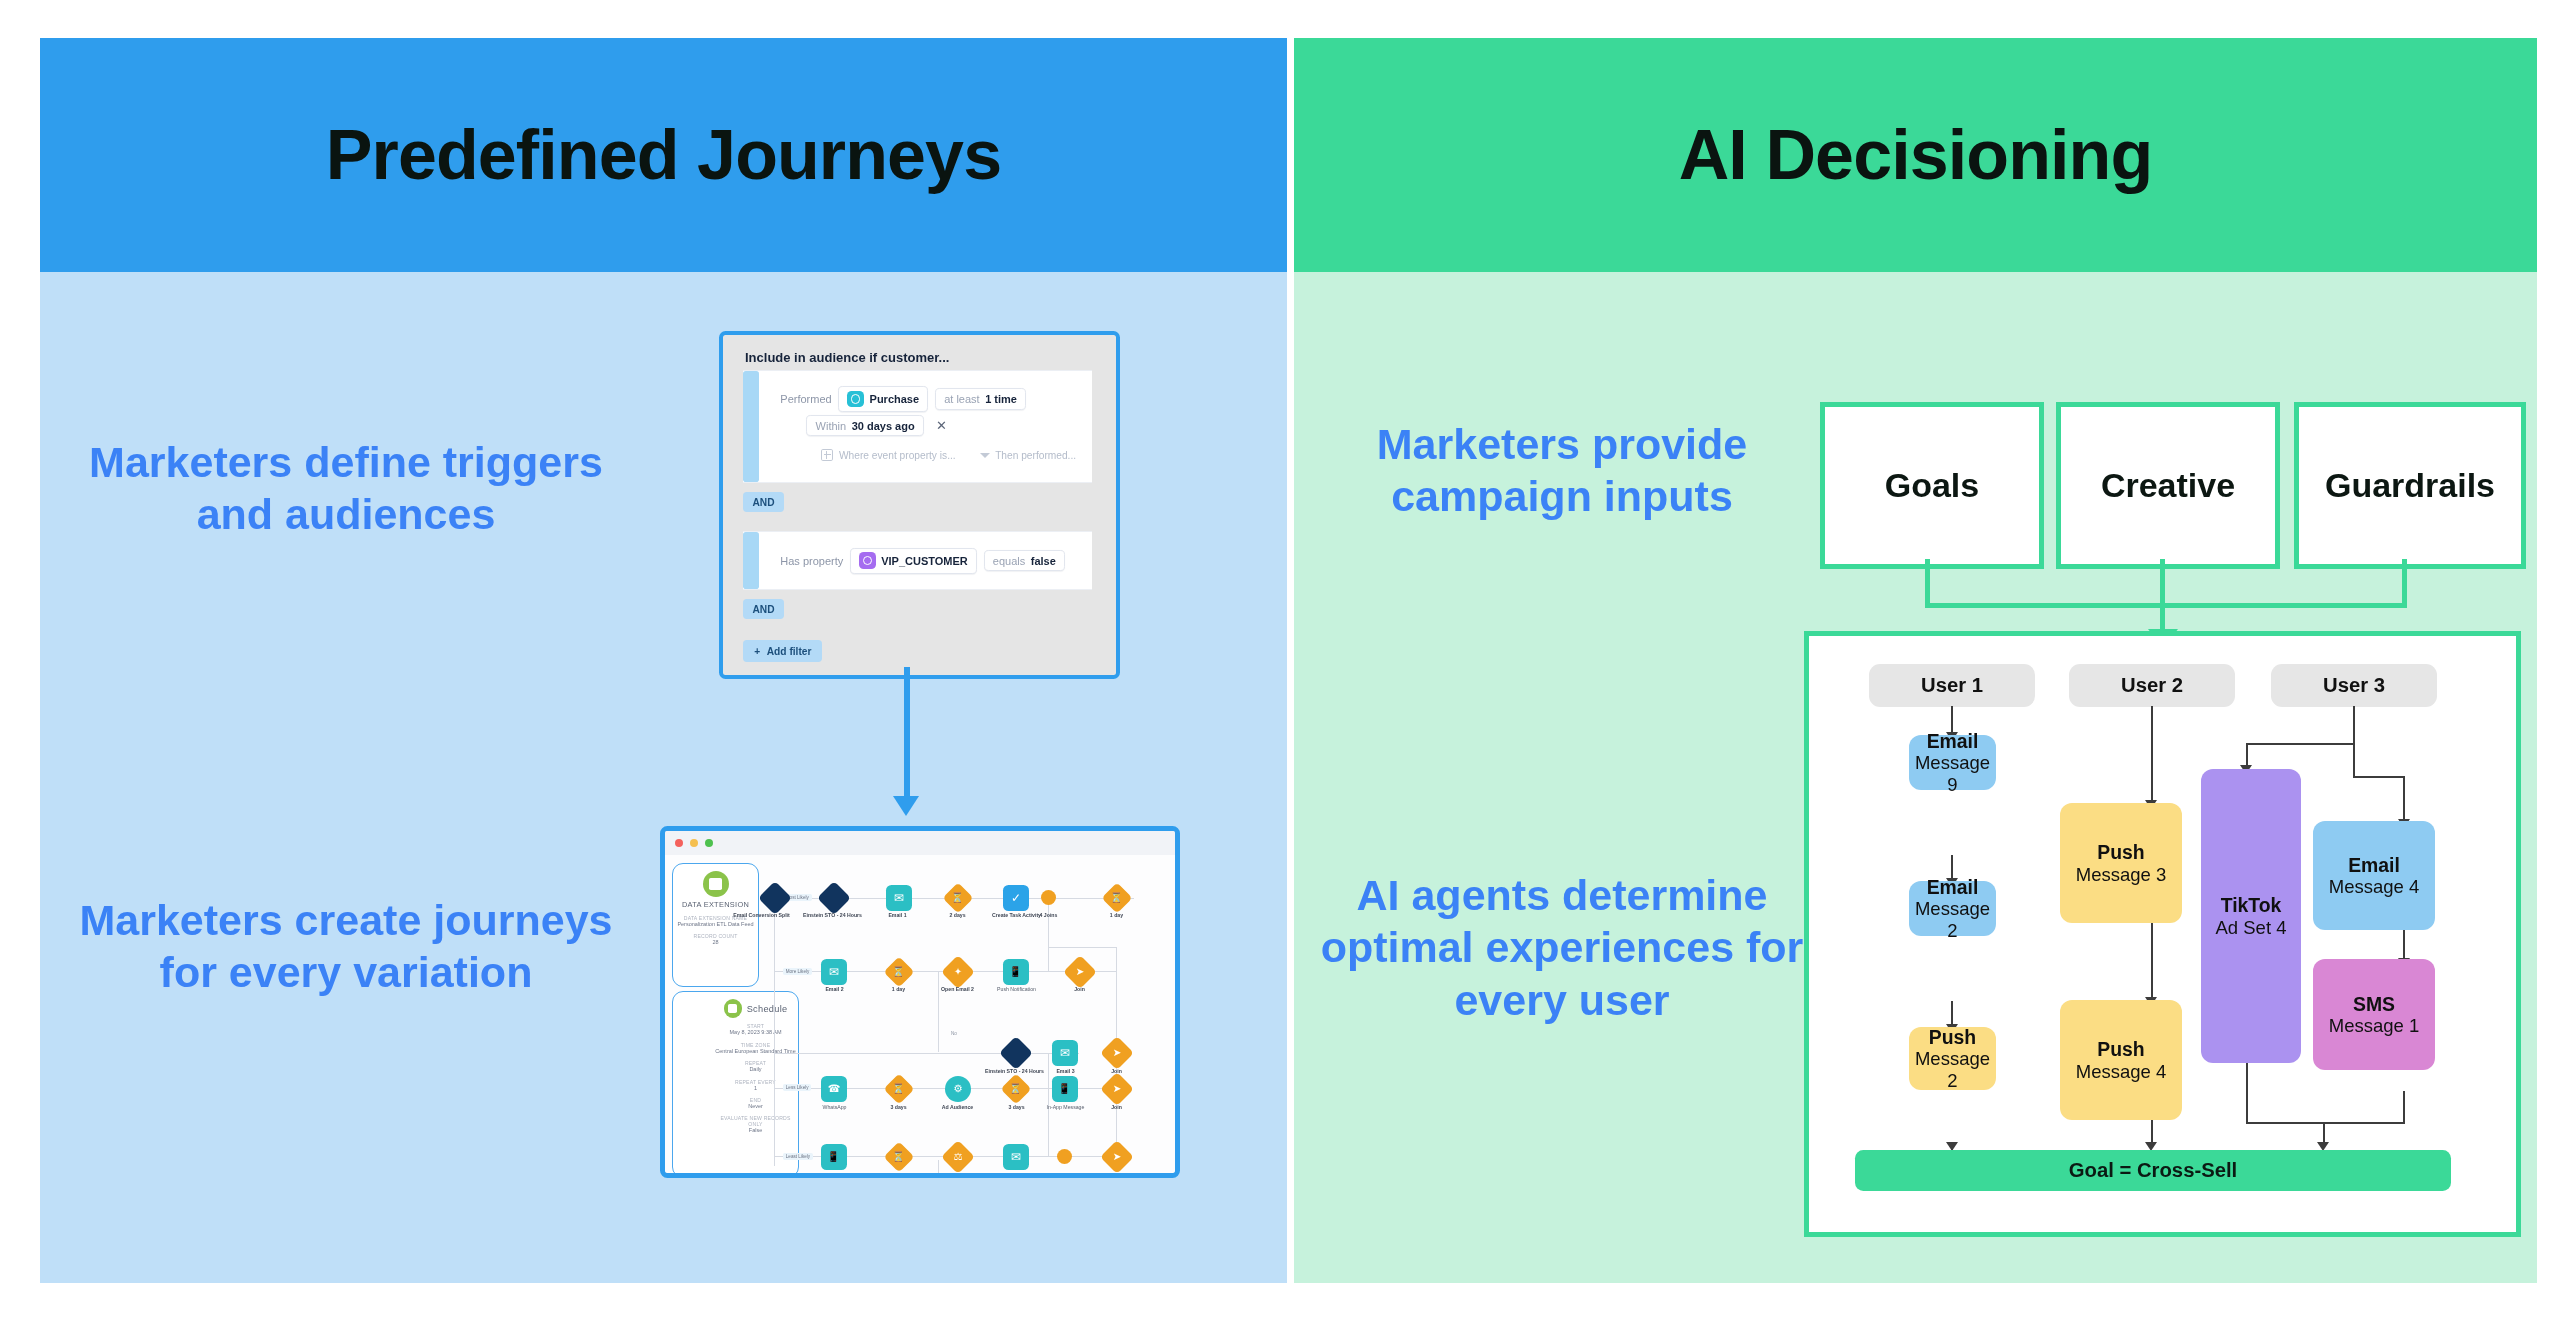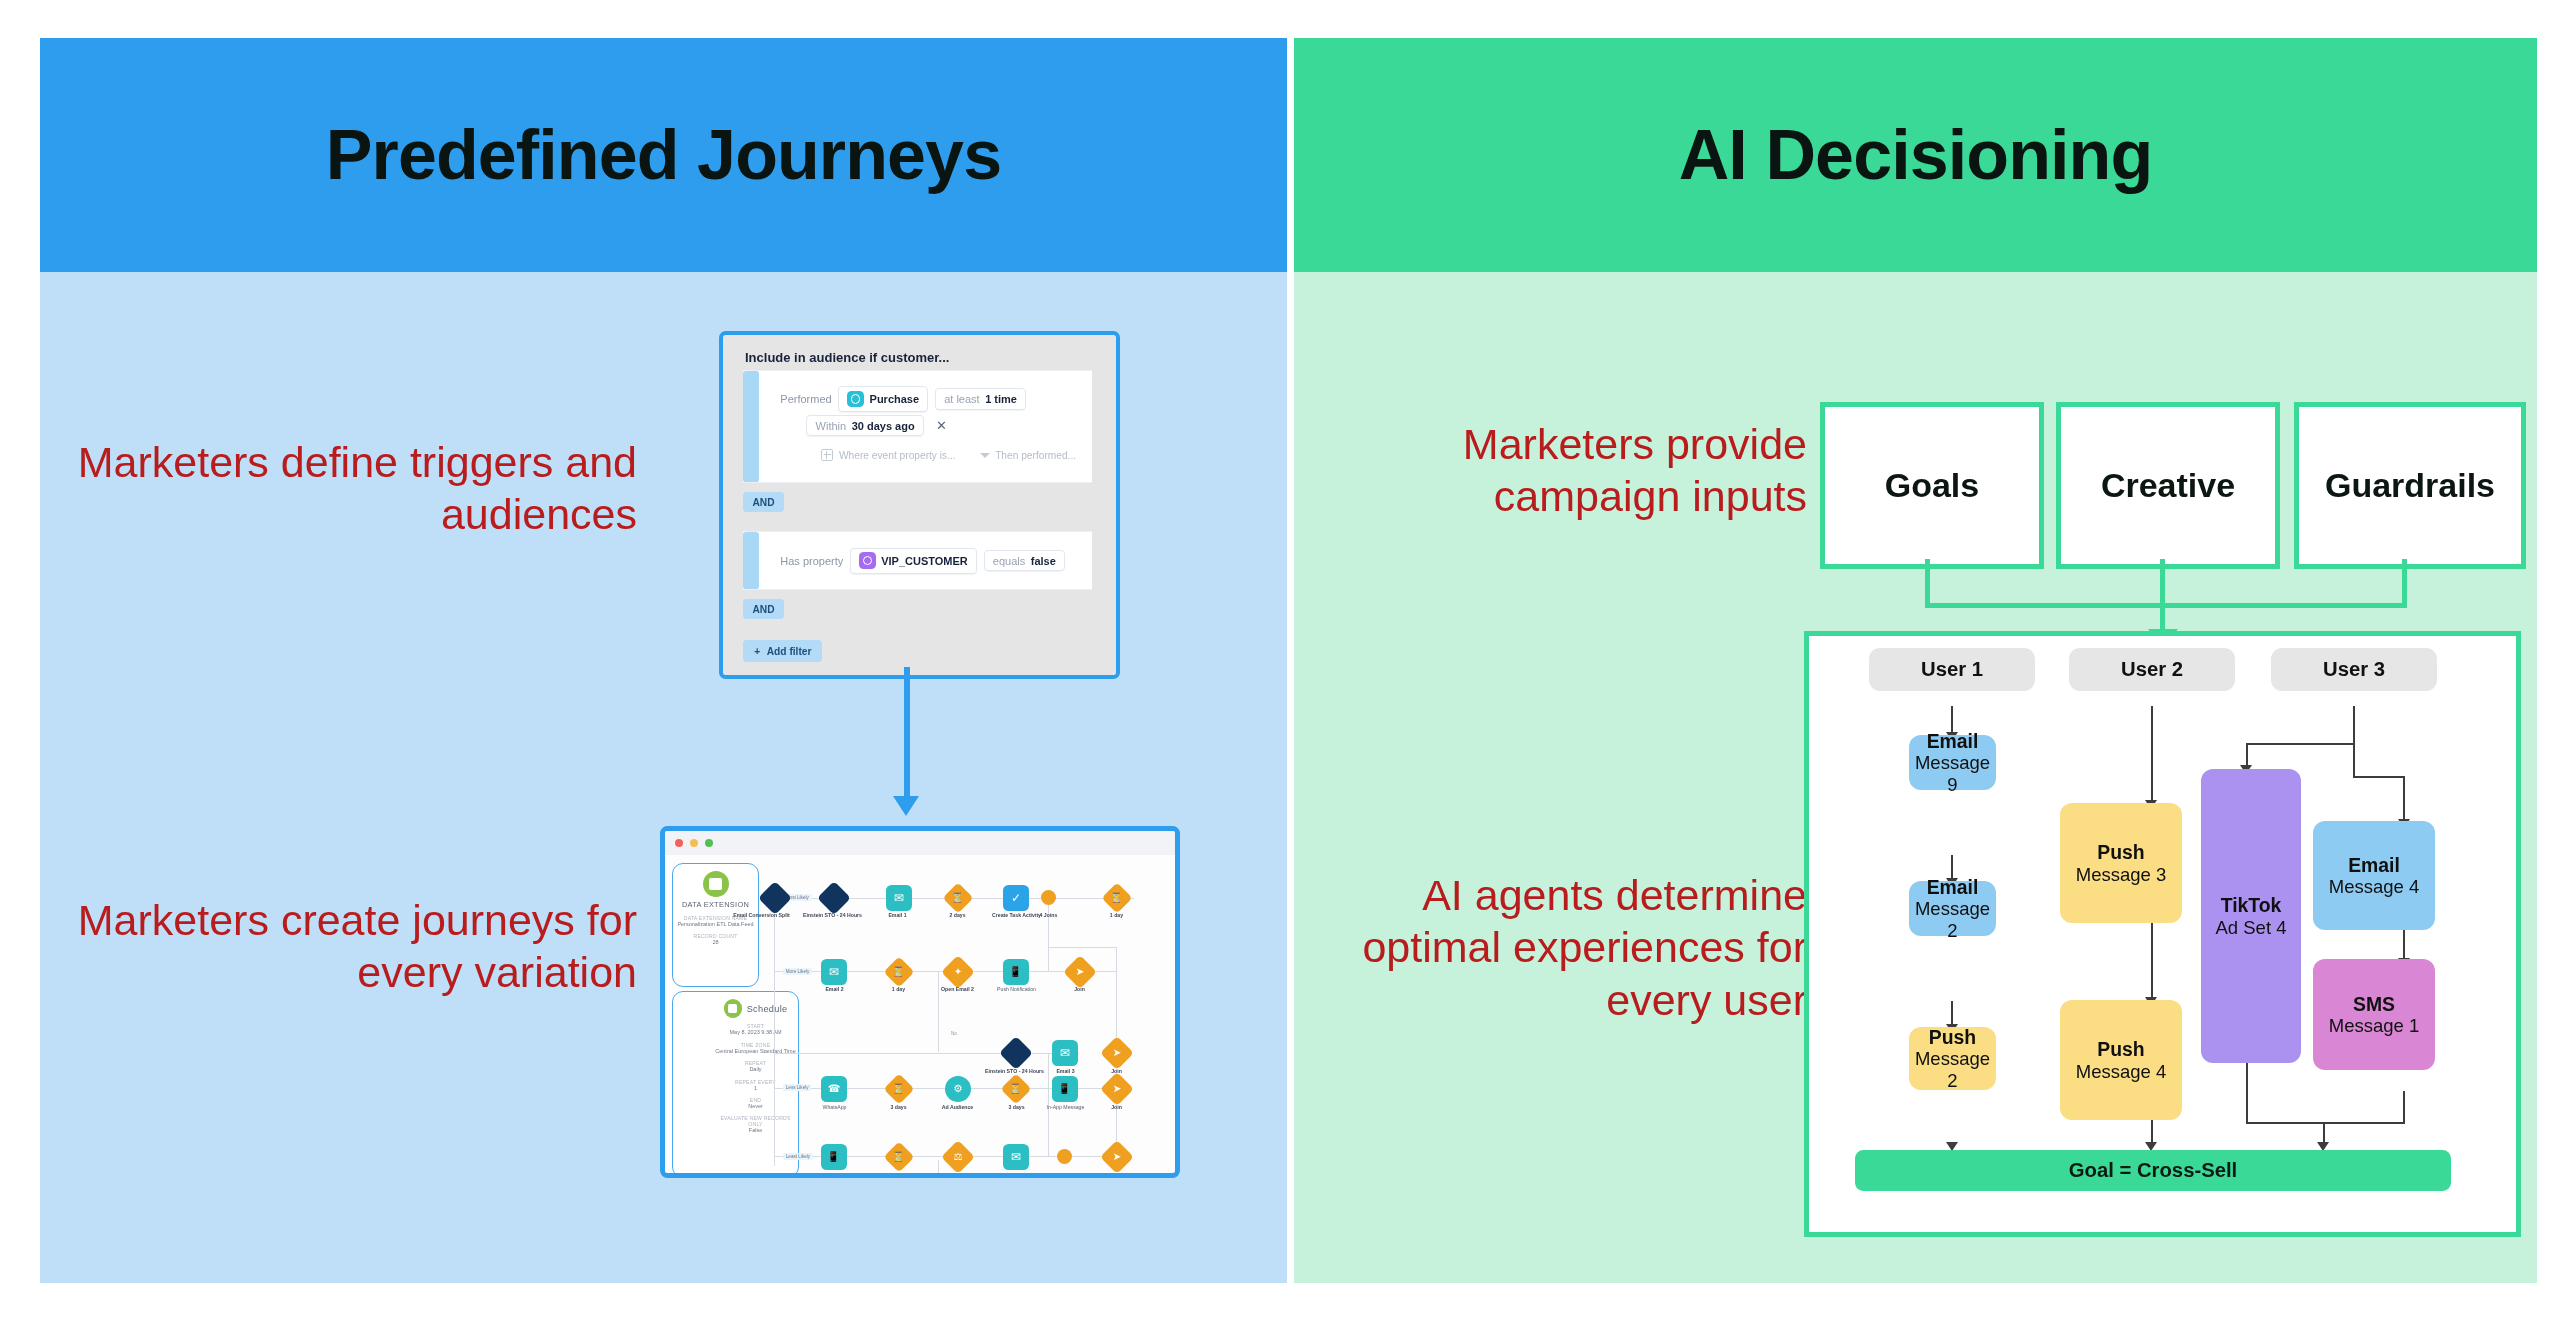--- a/index.html
+++ b/index.html
@@ -12,21 +12,21 @@
   #panel-right{left:1294px;width:1243px;background:#c6f2dc;}
 
   .panel-header{position:absolute;left:0;top:0;width:100%;height:234px;display:flex;align-items:center;justify-content:center;}
   #header-left{background:#2f9ded;}
   #header-right{background:#3bd998;}
   .panel-title{font-size:70px;font-weight:bold;color:#0a1410;letter-spacing:-0.9px;line-height:1;}
 
   .panel-body{position:absolute;left:0;top:234px;width:100%;height:1011px;}
 
   
-  .caption{position:absolute;text-align:right;color:#b91c1c;font-size:43px;line-height:1.22;font-weight:400;}
+  .caption{position:absolute;text-align:center;color:#3b82f6;font-size:43px;line-height:1.22;font-weight:700;}
   #cap-left-1{left:55px;top:436px;width:582px;}
   #cap-left-2{left:55px;top:894px;width:582px;}
   #cap-right-1{left:1317px;top:418px;width:490px;}
   #cap-right-2{left:1317px;top:869px;width:490px;}
 
   
   #audience-card{position:absolute;left:719px;top:331px;width:393px;height:340px;
       background:#e5e5e5;border:4.6px solid #2f9ded;border-radius:6.5px;overflow:hidden;}
   .aud-title{position:absolute;left:22px;top:15px;font-size:13px;font-weight:bold;color:#16233a;}
   .aud-group{position:absolute;left:20.3px;width:349px;background:#ffffff;border-top:0.9px solid #eceff4;border-bottom:0.9px solid #eceff4;}
@@ -107,21 +107,21 @@
   #gl-creative{left:2160px;top:559px;width:4.6px;height:77px;}
   #gl-guardrails{left:2402px;top:559px;width:4.6px;height:49px;}
   #gl-bus{left:1925px;top:603px;width:482px;height:4.6px;}
   #gl-arrowhead{position:absolute;left:2148px;top:629px;width:0;height:0;
       border-left:15px solid transparent;border-right:15px solid transparent;border-top:20.3px solid #3bd998;}
 
   
   #ai-container{position:absolute;left:1804px;top:631px;width:707px;height:596px;
       background:#ffffff;border:5.5px solid #3bd998;}
 
-  .user-pill{position:absolute;top:12px;height:43px;background:#e6e6e6;border-radius:11px;
+  .user-pill{position:absolute;top:28px;height:43px;background:#e6e6e6;border-radius:11px;
       display:flex;align-items:center;justify-content:center;}
   .user-pill span{font-size:20.3px;font-weight:bold;color:#111;}
   #up1{left:60px;width:166px;}
   #up2{left:260px;width:166px;}
   #up3{left:462px;width:166px;}
 
   .msg{position:absolute;border-radius:12px;display:flex;flex-direction:column;
       align-items:center;justify-content:center;text-align:center;line-height:1.14;}
   .msg .t{font-size:19.4px;font-weight:bold;color:#101010;}
   .msg .s{font-size:18.5px;font-weight:400;color:#101010;}

